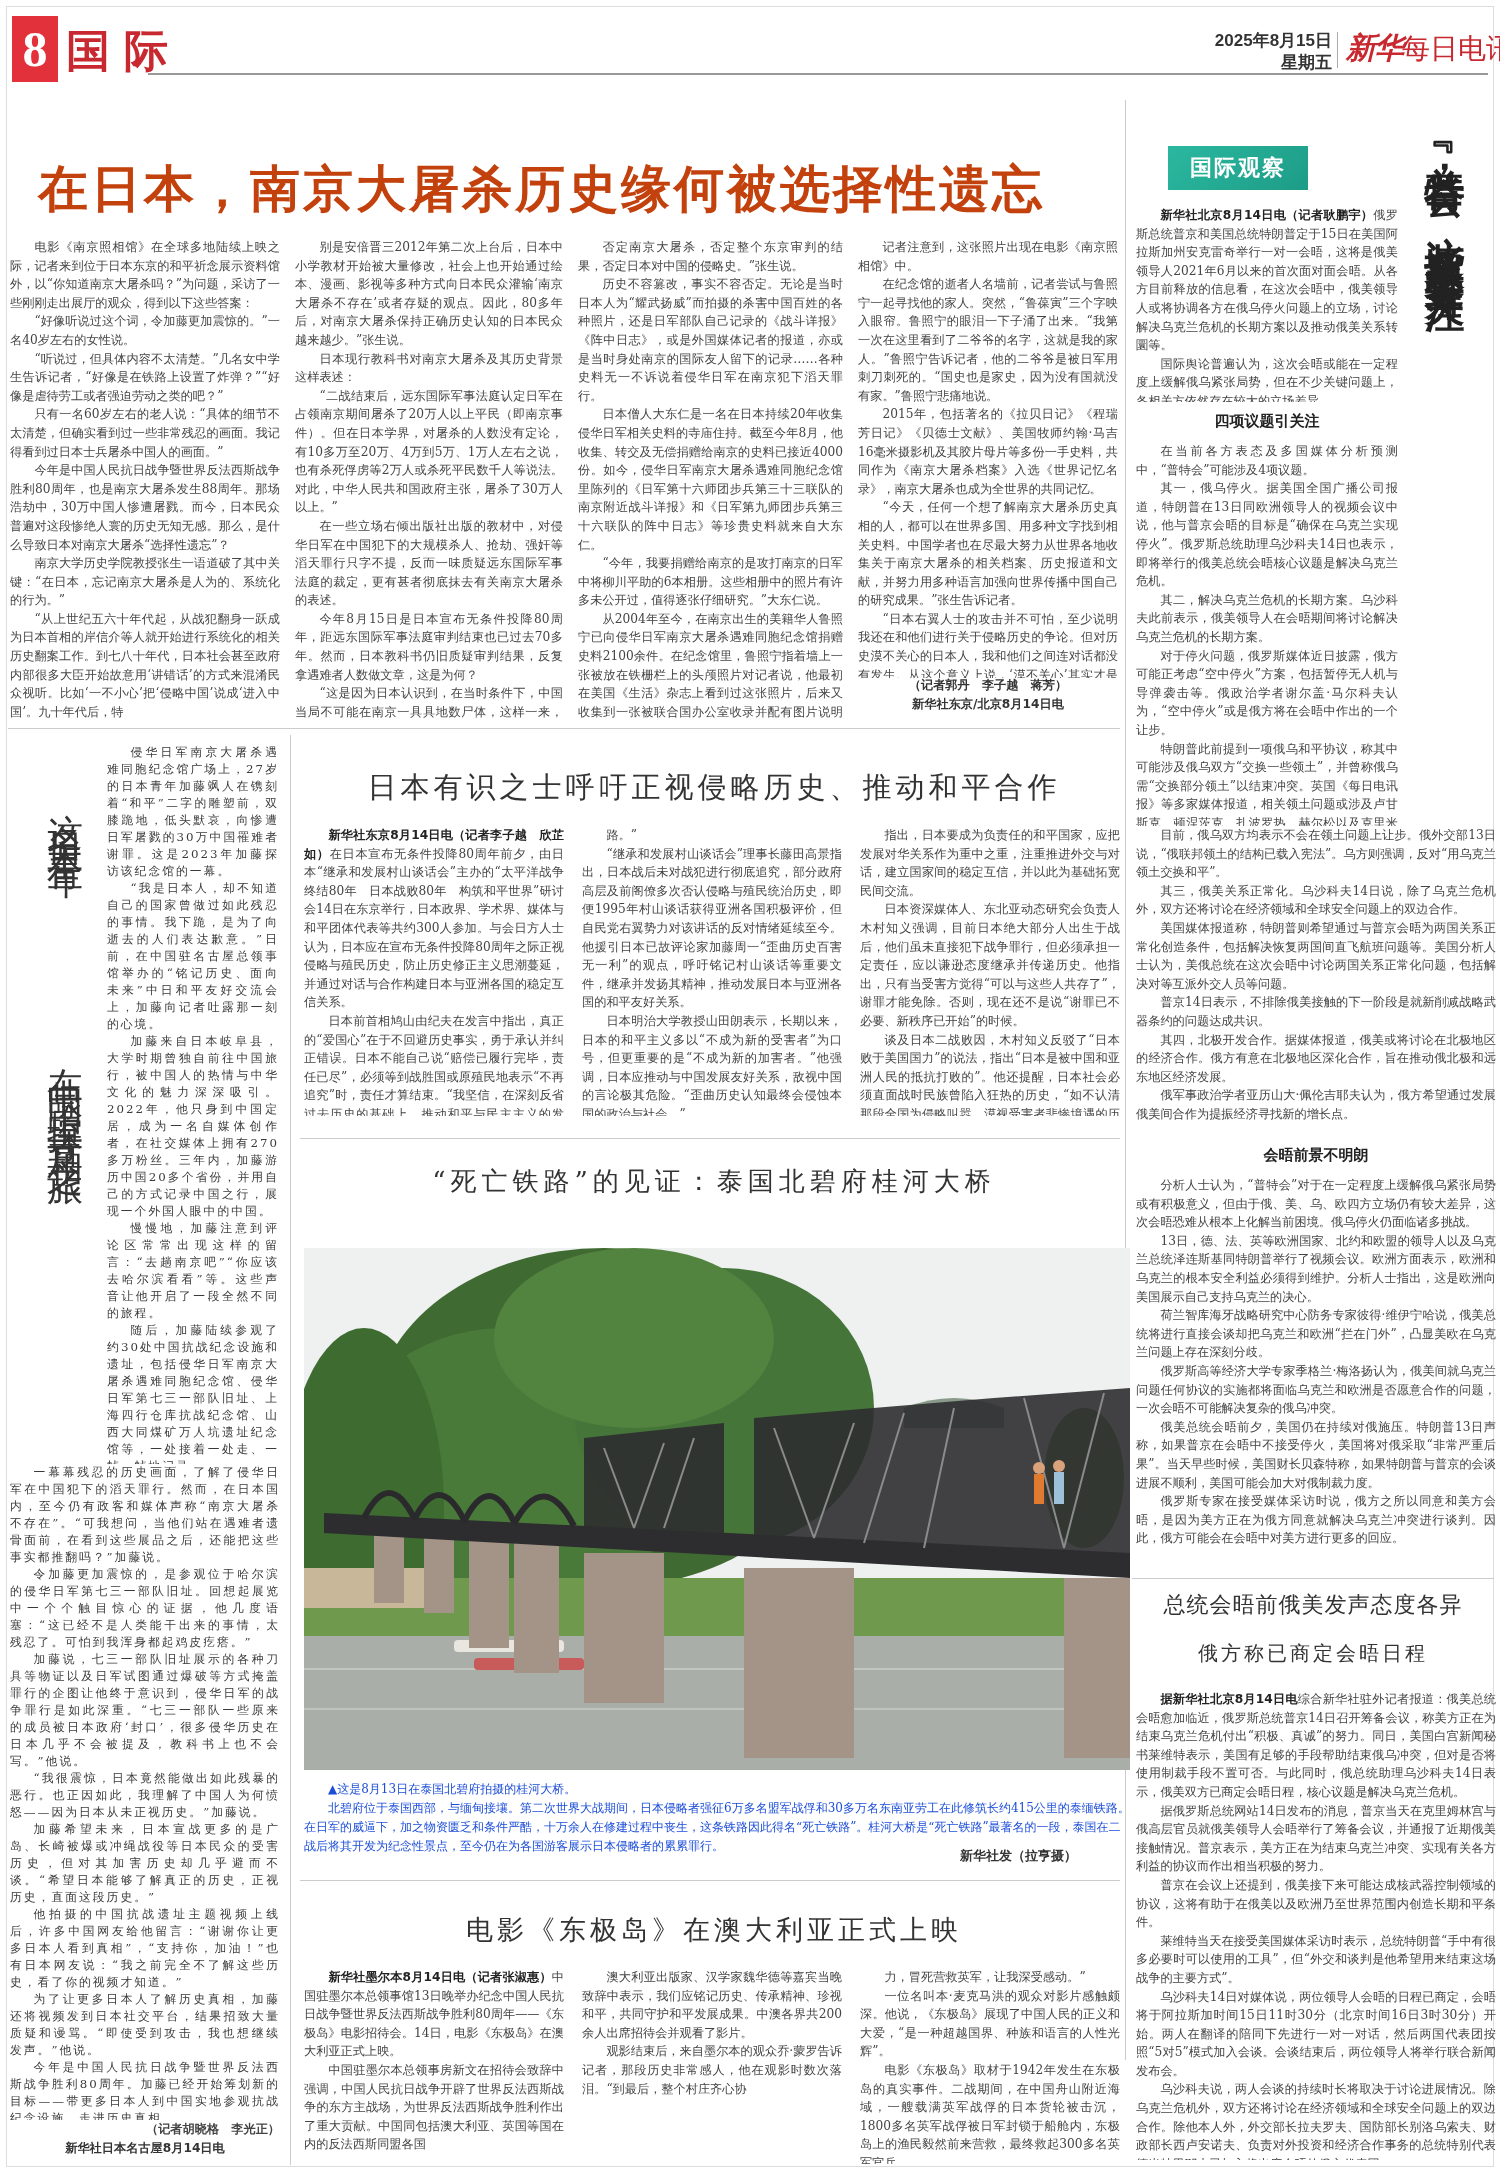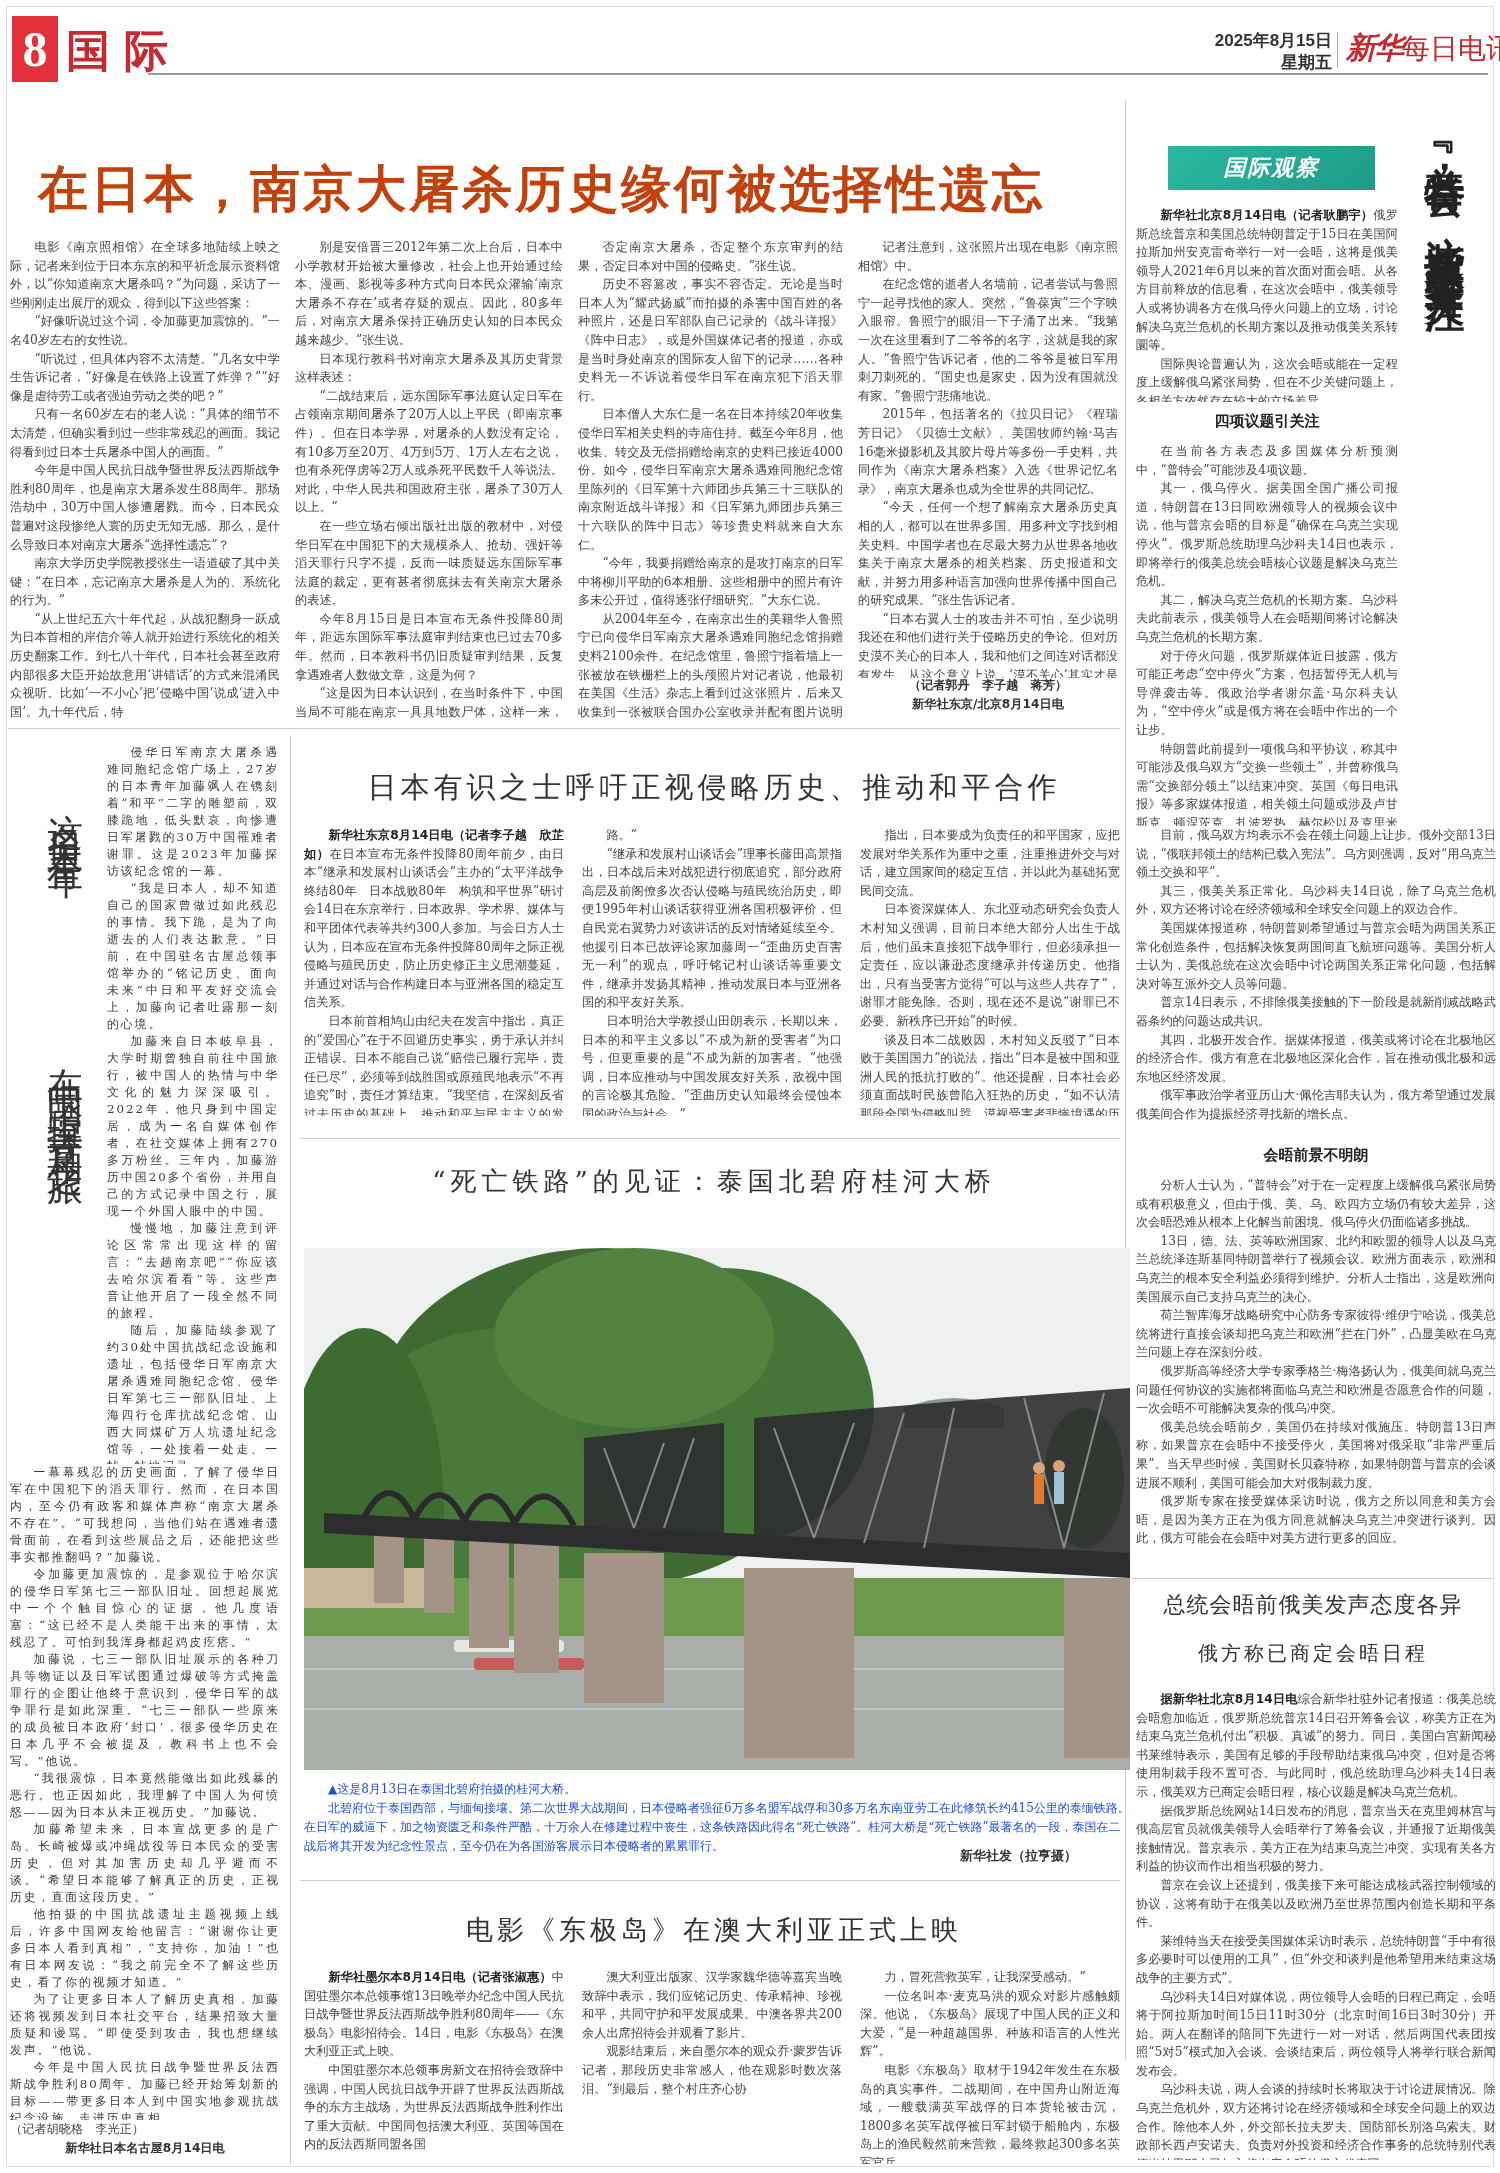--- a/index.html
+++ b/index.html
@@ -22,21 +22,21 @@
 .col{font-size:12.2px;line-height:18.6px;text-align:justify;color:#444;font-family:"DejaVu Serif",serif;overflow:hidden}
 .col p{text-indent:2em}
 .col p.noi{text-indent:0}
 .col b{font-family:"DejaVu Sans",sans-serif;font-weight:bold;color:#222}
 .byline{text-align:center;font-family:"DejaVu Sans",sans-serif;font-weight:bold;color:#333;text-indent:0!important}
 .kaiti{font-family:"DejaVu Serif",serif;letter-spacing:2px;color:#3a3a3a}
 
 .vtitle{writing-mode:vertical-rl;font-weight:bold;color:#222;letter-spacing:6px;font-family:"DejaVu Serif",serif}
 .vtitle2{writing-mode:vertical-rl;color:#333;font-family:"DejaVu Serif",serif;letter-spacing:10px}
 
-.badge{left:1168px;top:146px;width:207px;height:44px;background:linear-gradient(135deg,#2bb8a0,#1d9c87);color:#fff;font-family:"DejaVu Sans",sans-serif;font-style:italic;font-weight:bold;font-size:22px;line-height:44px;text-align:center;letter-spacing:2px}
+.badge{left:1168px;top:146px;width:140px;height:44px;background:linear-gradient(135deg,#2bb8a0,#1d9c87);color:#fff;font-family:"DejaVu Sans",sans-serif;font-weight:bold;font-size:22px;line-height:44px;text-align:center;letter-spacing:2px}
 .sec-head{font-family:"DejaVu Sans",sans-serif;font-weight:bold;font-size:15px;color:#222;text-align:center}
 .divider-v{position:absolute;width:1px;background:#ccc}
 .divider-h{position:absolute;height:1px;background:#ccc}
 .photo{left:304px;top:1248px;width:826px;height:522px;overflow:hidden;background:#e7ece9}
 .caption{left:304px;top:1780px;width:826px;font-size:12px;line-height:19px;color:#1d4ed8;font-family:"DejaVu Serif",serif}
 .caption p{text-indent:2em}
 .credit{left:960px;top:1845px;font-family:"DejaVu Sans",sans-serif;font-weight:bold;font-size:13px;color:#333}
 </style>
 </head>
 <body>
@@ -107,21 +107,21 @@
     <p>一幕幕残忍的历史画面，了解了侵华日军在中国犯下的滔天罪行。然而，在日本国内，至今仍有政客和媒体声称“南京大屠杀不存在”。“可我想问，当他们站在遇难者遗骨面前，在看到这些展品之后，还能把这些事实都推翻吗？”加藤说。</p>
     <p>令加藤更加震惊的，是参观位于哈尔滨的侵华日军第七三一部队旧址。回想起展览中一个个触目惊心的证据，他几度语塞：“这已经不是人类能干出来的事情，太残忍了。可怕到我浑身都起鸡皮疙瘩。”</p>
     <p>加藤说，七三一部队旧址展示的各种刀具等物证以及日军试图通过爆破等方式掩盖罪行的企图让他终于意识到，侵华日军的战争罪行是如此深重。“七三一部队一些原来的成员被日本政府‘封口’，很多侵华历史在日本几乎不会被提及，教科书上也不会写。”他说。</p>
     <p>“我很震惊，日本竟然能做出如此残暴的恶行。也正因如此，我理解了中国人为何愤怒——因为日本从未正视历史。”加藤说。</p>
     <p>加藤希望未来，日本宣战更多的是广岛、长崎被爆或冲绳战役等日本民众的受害历史，但对其加害历史却几乎避而不谈。“希望日本能够了解真正的历史，正视历史，直面这段历史。”</p>
     <p>他拍摄的中国抗战遗址主题视频上线后，许多中国网友给他留言：“谢谢你让更多日本人看到真相”，“支持你，加油！”也有日本网友说：“我之前完全不了解这些历史，看了你的视频才知道。”</p>
     <p>为了让更多日本人了解历史真相，加藤还将视频发到日本社交平台，结果招致大量质疑和谩骂。“即使受到攻击，我也想继续发声。”他说。</p>
     <p>今年是中国人民抗日战争暨世界反法西斯战争胜利80周年。加藤已经开始筹划新的目标——带更多日本人到中国实地参观抗战纪念设施，走进历史真相。</p>
   </div>
 <div class="abs col" style="left:10px;top:2120px;width:270px;height:42px">
-  <p class="noi" style="font-family:'DejaVu Sans',sans-serif;font-weight:normal">（记者胡晓格　李光正）</p>
+  <p class="noi" style="text-align:right;font-family:'DejaVu Sans',sans-serif;font-weight:bold">（记者胡晓格　李光正）</p>
   <p class="byline">新华社日本名古屋8月14日电</p>
 </div>
 <div class="divider-v" style="left:290px;top:735px;height:1430px"></div>
 
 <div class="abs h-sub" style="left:300px;top:768px;width:828px;font-size:29px;letter-spacing:4px">日本有识之士呼吁正视侵略历史、推动和平合作</div>
 <div class="abs col" style="left:304px;top:826px;width:260px;height:290px">
     <p><b>新华社东京8月14日电（记者李子越　欣芷如）</b>在日本宣布无条件投降80周年前夕，由日本“继承和发展村山谈话会”主办的“太平洋战争终结80年　日本战败80年　构筑和平世界”研讨会14日在东京举行，日本政界、学术界、媒体与和平团体代表等共约300人参加。与会日方人士认为，日本应在宣布无条件投降80周年之际正视侵略与殖民历史，防止历史修正主义思潮蔓延，并通过对话与合作构建日本与亚洲各国的稳定互信关系。</p>
     <p>日本前首相鸠山由纪夫在发言中指出，真正的“爱国心”在于不回避历史事实，勇于承认并纠正错误。日本不能自己说“赔偿已履行完毕，责任已尽”，必须等到战胜国或原殖民地表示“不再追究”时，责任才算结束。“我坚信，在深刻反省过去历史的基础上，推动和平与民主主义的发展，这才是日本应走的道</p>
   </div>
 <div class="abs col" style="left:582px;top:826px;width:260px;height:290px">

